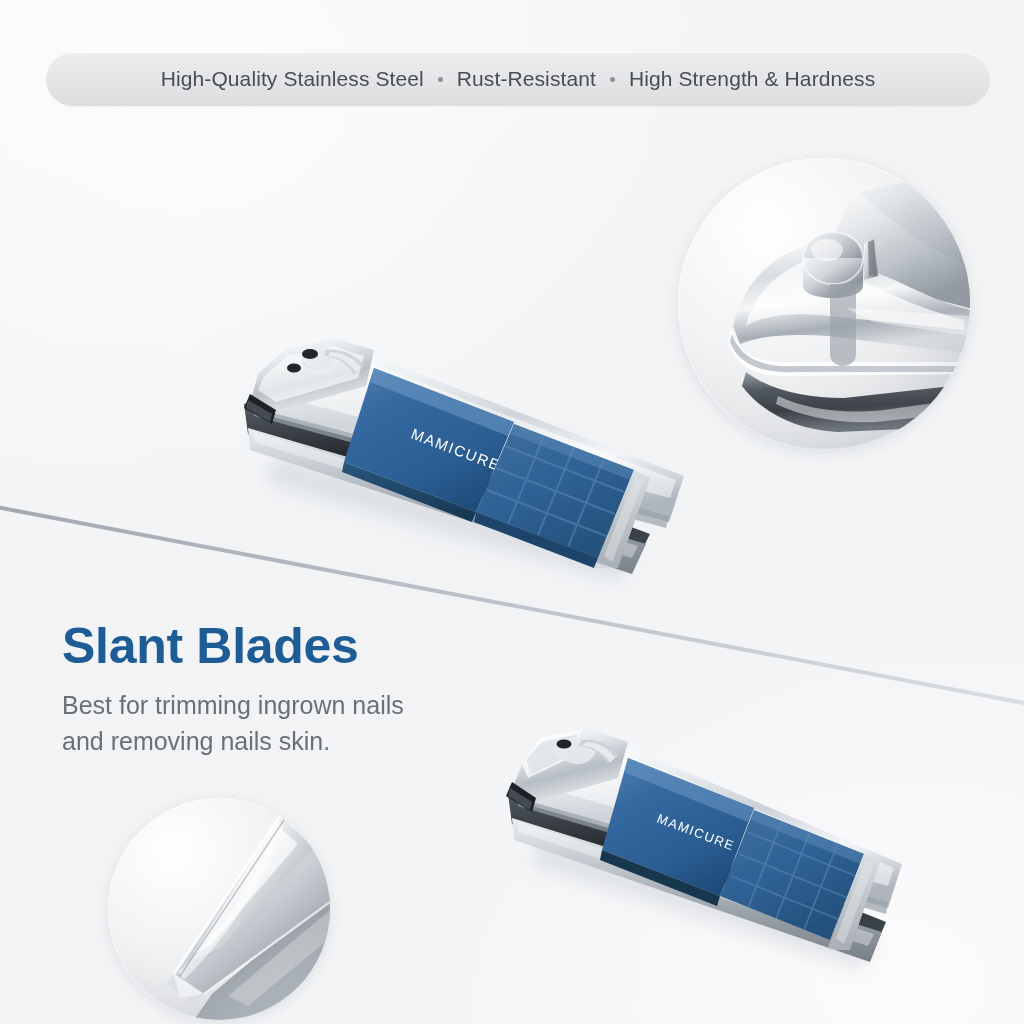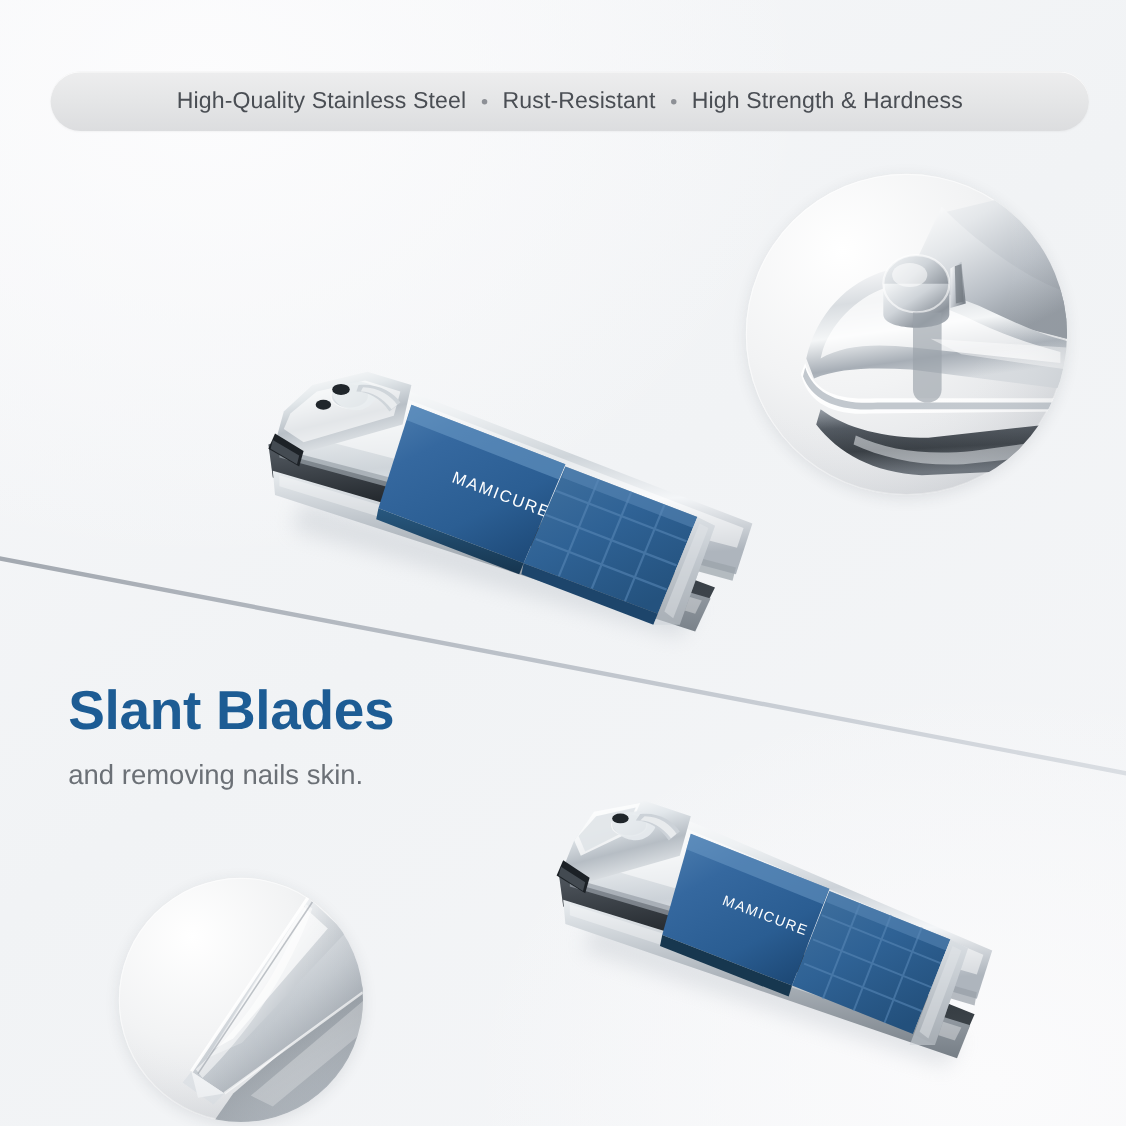--- a/index.html
+++ b/index.html
@@ -11,21 +11,21 @@
   #page{
     position:relative;width:1024px;height:1024px;
     background:
       radial-gradient(ellipse 900px 700px at 18% 8%, #fcfcfd 0%, rgba(252,252,253,0) 62%),
       radial-gradient(ellipse 800px 600px at 88% 96%, #fbfbfc 0%, rgba(251,251,252,0) 60%),
       linear-gradient(145deg,#f6f7f9 0%,#f1f3f5 48%,#f5f6f8 100%);
   }
 
   
   .pill{
-    position:absolute;left:46px;top:65px;width:944px;height:54px;
+    position:absolute;left:46px;top:52px;width:944px;height:54px;
     border-radius:27px;
     background:linear-gradient(180deg,#ededee 0%,#e6e7e8 42%,#dcdddf 100%);
     box-shadow:inset 0 1px 0 rgba(255,255,255,.75), 0 1px 2px rgba(0,0,0,.04);
     display:flex;align-items:center;justify-content:center;
   }
   .pill-inner{display:flex;align-items:center;gap:14px;}
   .claim{
     font-size:21px;color:#4a4e54;letter-spacing:.1px;white-space:nowrap;
   }
   .dot{
@@ -90,20 +90,21 @@
       <span class="dot"></span>
       <span class="claim">High Strength &amp; Hardness</span>
     </div>
   </div>
 
   <div class="divider"></div>
 
 
   <div class="block bottom">
     <h1 class="headline">Slant Blades</h1>
+    <div class="body-line">Best for trimming ingrown nails</div>
     <div class="body-line">and removing nails skin.</div>
   </div>
 
   <div class="inset inset-tr">
     <svg viewBox="0 0 292 292">
       <defs>
         <linearGradient id="ctop" x1="0" y1="0" x2="0.6" y2="1">
           <stop offset="0" stop-color="#ffffff"></stop>
           <stop offset="0.35" stop-color="#e4e7ea"></stop>
           <stop offset="0.7" stop-color="#b9bfc6"></stop>

